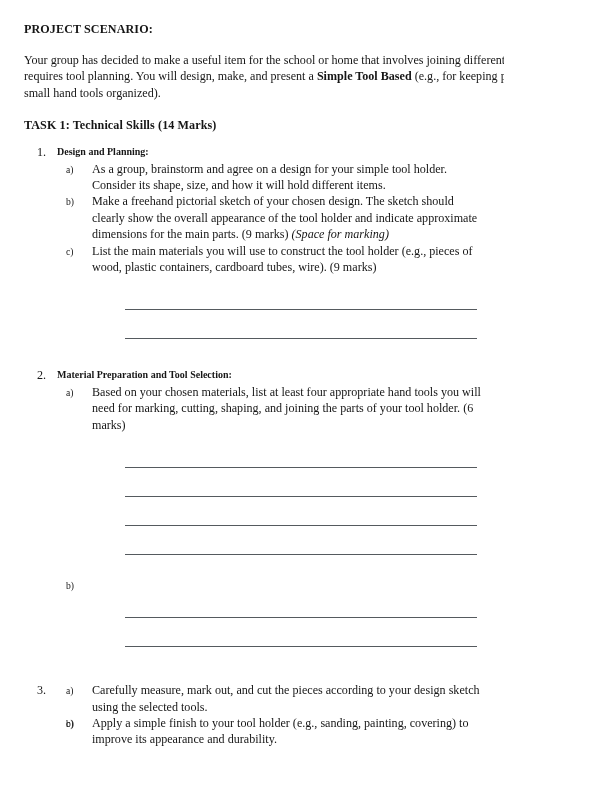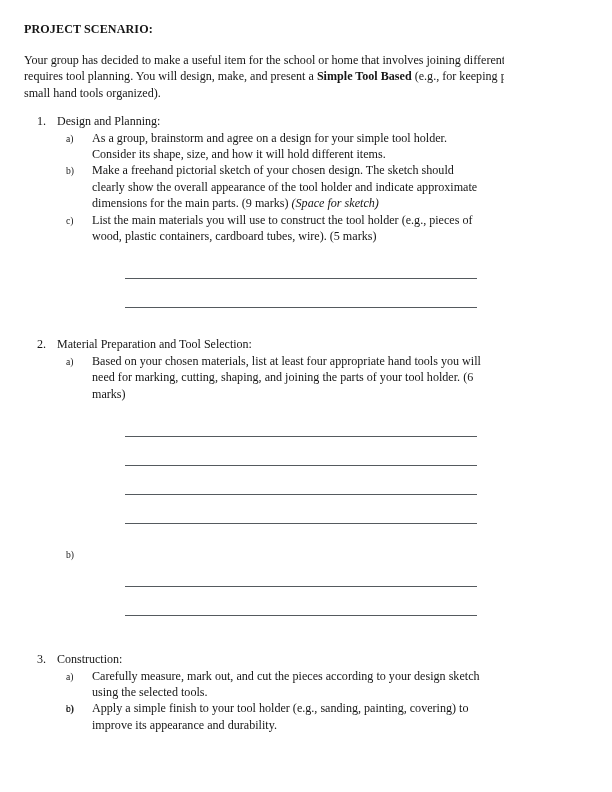--- a/index.html
+++ b/index.html
@@ -52,22 +52,22 @@
     margin: 0;
   }
   .num-marker {
     position: absolute;
     left: 13px;
     top: 0;
     font-size: 12.1px;
     line-height: 16.4px;
   }
   .num-title {
-    font-weight: normal;
-    font-size: 12px;
+    font-weight: bold;
+    font-size: 10px;
     line-height: 16.4px;
   }
   ol.lettered {
     list-style: none;
     margin: 0;
     padding: 0;
   }
   ol.lettered > li {
     position: relative;
     padding-left: 35px;
@@ -104,37 +104,38 @@
 </style>
 </head>
 <body>
 
 <div class="page">
 
   <p class="heading scenario-heading">PROJECT SCENARIO:</p>
 
   <p class="intro"><span>Your group has decided to make a useful item for the school or home that involves joining different materials and requires tool planning. You will design, make, and present a </span><b>Simple Tool Based</b><span> (e.g., for keeping pens, rulers, or small hand tools organized).</span></p>
 
+  <p class="heading task-heading">TASK 1: Technical Skills (14 Marks)</p>
 
   <ol class="numbered">
 
     <li>
       <span class="num-marker">1.</span>
       <div class="num-title">Design and Planning:</div>
       <ol class="lettered">
         <li>
           <span class="let-marker">a)</span>
           <span>As a group, brainstorm and agree on a design for your simple tool holder. Consider its shape, size, and how it will hold different items.</span>
         </li>
         <li>
-          <span class="let-marker">b)</span><span>Make a freehand pictorial sketch of your chosen design. The sketch should clearly show the overall appearance of the tool holder and indicate approximate dimensions for the main parts. (9 marks) </span><i>(Space for sketch)</i>
+          <span class="let-marker">b)</span><span>Make a freehand pictorial sketch of your chosen design. The sketch should clearly show the overall appearance of the tool holder and indicate approximate dimensions for the main parts. (9 marks) </span><i>(Space for marking)</i>
         </li>
         <li>
           <span class="let-marker">c)</span>
-          <span>List the main materials you will use to construct the tool holder (e.g., pieces of wood, plastic containers, cardboard tubes, wire). (5 marks)</span>
+          <span>List the main materials you will use to construct the tool holder (e.g., pieces of wood, plastic containers, cardboard tubes, wire). (9 marks)</span>
         </li>
       </ol>
       <div class="gap-sm"></div>
       <div class="answer-lines">
         <div class="answer-line"></div>
         <div class="answer-line"></div>
       </div>
     </li>
 
     <div class="gap-md"></div>
@@ -165,21 +166,20 @@
       <div class="answer-lines">
         <div class="answer-line"></div>
         <div class="answer-line"></div>
       </div>
     </li>
 
     <div class="gap-lg"></div>
 
     <li>
       <span class="num-marker">3.</span>
-      <div class="num-title">Construction:</div>
       <ol class="lettered">
         <li>
           <span class="let-marker">a)</span>
           <span>Carefully measure, mark out, and cut the pieces according to your design sketch using the selected tools.</span>
         </li>
         <li>
           <span class="let-marker">b)</span>
         </li>
         <li>
           <span class="let-marker">c)</span>

